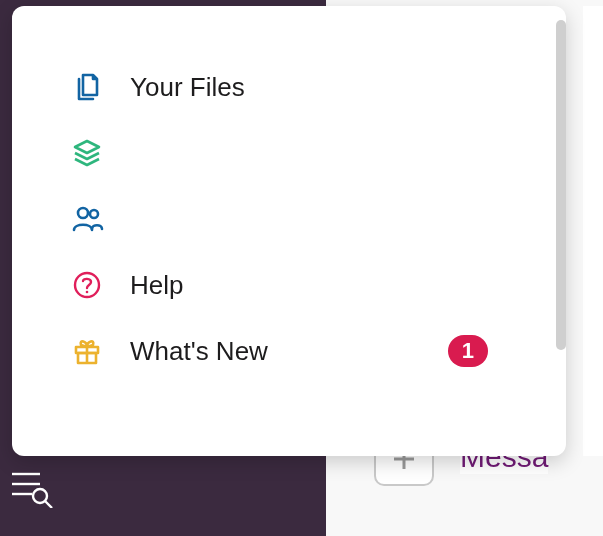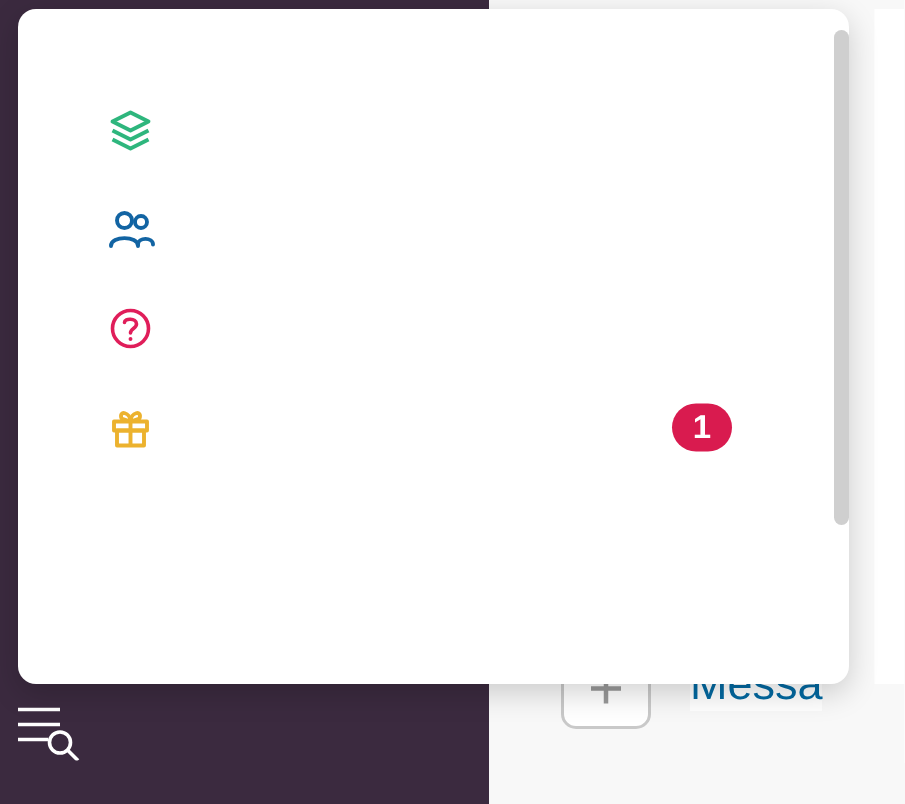--- a/index.html
+++ b/index.html
@@ -75,21 +75,21 @@
       border: 2px solid #c9c9c9;
       border-radius: 10px;
       display: flex; align-items: center; justify-content: center;
       color: #888;
       font-size: 34px;
       background: #fff;
     }
     .bg-message {
       position: absolute;
       left: 460px; top: 440px;
-      color: #0369a1;
+      color: #701a75;
       font-size: 30px;
       background: #fff;
     }
   </style>
 </head>
 <body>
 
 <div class="left-rail">
   <div class="search-icon-box">
     <svg width="50" height="40" viewBox="0 0 50 40" fill="none" stroke="#ffffff" stroke-width="2.4">
@@ -107,20 +107,30 @@
   <svg width="28" height="28" viewBox="0 0 28 28" stroke="#999" stroke-width="3">
     <line x1="14" y1="4" x2="14" y2="24"></line>
     <line x1="4" y1="14" x2="24" y2="14"></line>
   </svg>
 </div>
 <div class="bg-message">Messa</div>
 
 <div class="popover">
   <div class="popover-scrollbar"></div>
 
+  <div class="menu-item">
+    <span class="icon">
+      <svg width="32" height="32" viewBox="0 0 32 32" fill="none" stroke="#1264a3" stroke-width="2.6" stroke-linejoin="round">
+        <path d="M12 4 H22 L26 8 V24 H12 Z"></path>
+        <path d="M22 4 V8 H26"></path>
+        <path d="M8 8 V28 H22" stroke-linecap="round"></path>
+      </svg>
+    </span>
+    <span class="label">Your Files</span>
+  </div>
 
   <div class="menu-item">
     <span class="icon">
       <svg width="32" height="32" viewBox="0 0 32 32" fill="none" stroke="#2eb67d" stroke-width="2.6" stroke-linejoin="round">
         <path d="M16 4 L28 10 L16 16 L4 10 Z"></path>
         <path d="M4 16 L16 22 L28 16"></path>
         <path d="M4 22 L16 28 L28 22"></path>
       </svg>
     </span>
   </div>
@@ -138,28 +148,30 @@
   </div>
 
   <div class="menu-item">
     <span class="icon">
       <svg width="30" height="30" viewBox="0 0 30 30" fill="none" stroke="#e01e5a" stroke-width="2.4">
         <circle cx="15" cy="15" r="12"></circle>
         <path d="M11 11 C11 8 19 8 19 12 C19 15 15 15 15 18" stroke-linecap="round"></path>
         <circle cx="15" cy="22" r="1.3" fill="#e01e5a" stroke="none"></circle>
       </svg>
     </span>
+    <span class="label">Help</span>
   </div>
 
   <div class="menu-item">
     <span class="icon">
       <svg width="32" height="32" viewBox="0 0 32 32" fill="none" stroke="#ecb22e" stroke-width="2.6" stroke-linejoin="round">
         <rect x="5" y="12" width="22" height="6"></rect>
         <rect x="7" y="18" width="18" height="10"></rect>
         <line x1="16" y1="12" x2="16" y2="28"></line>
         <path d="M16 12 C16 6 8 4 10 10 Z"></path>
         <path d="M16 12 C16 6 24 4 22 10 Z"></path>
       </svg>
     </span>
+    <span class="label">What's New</span>
     <span class="badge">1</span>
   </div>
 
 </div>
 
 </body></html>

